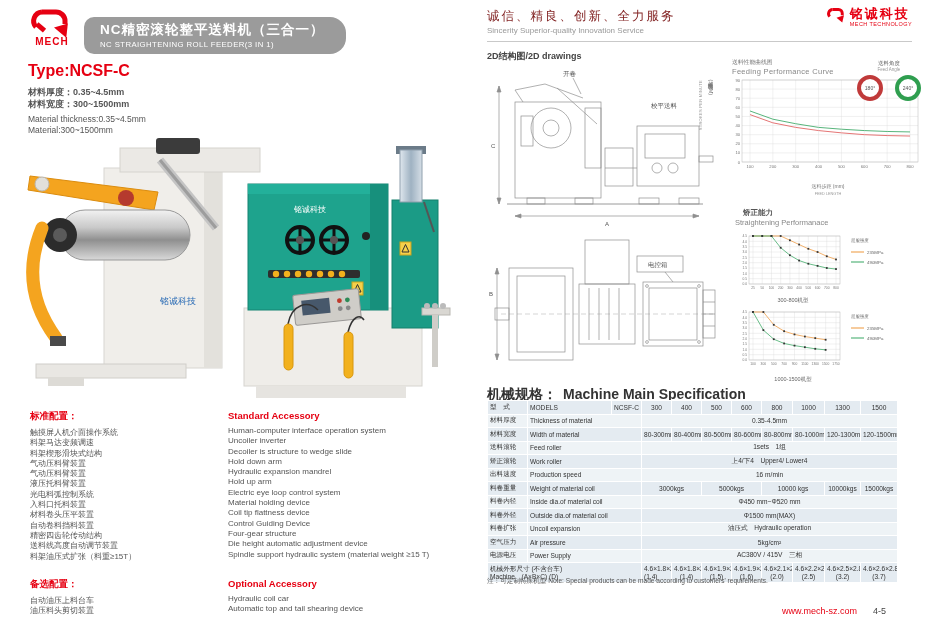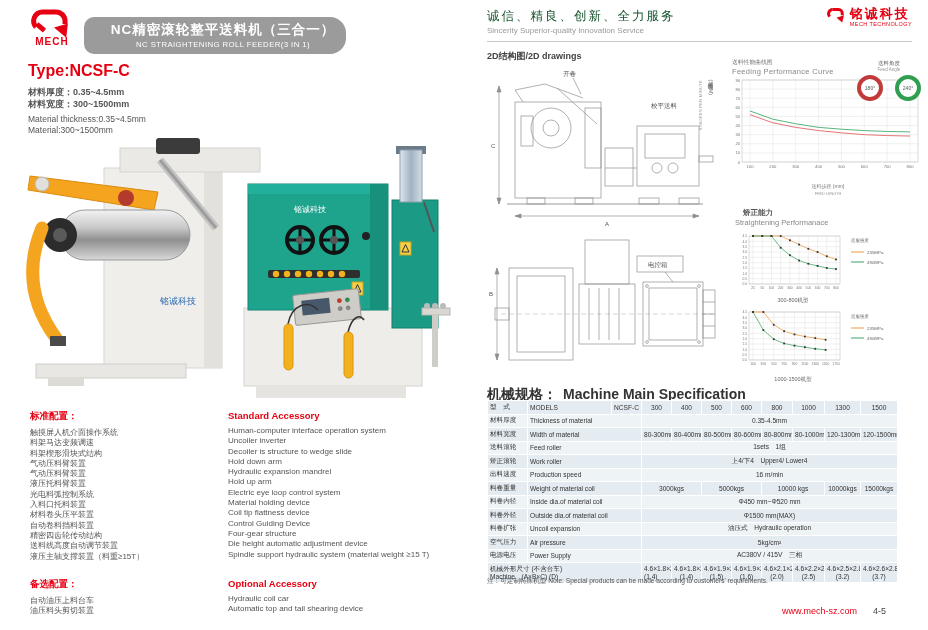--- a/index.html
+++ b/index.html
@@ -4,33 +4,33 @@
 <style>
   html,body{margin:0;padding:0;}
   body{width:928px;height:630px;position:relative;background:#ffffff;
        font-family:"Liberation Sans","DejaVu Sans",sans-serif;color:#333;overflow:hidden;}
   .abs{position:absolute;}
   
   .page-left{position:absolute;left:0;top:0;width:464px;height:630px;}
   .logo-mark svg{display:block;}
   .logo-word{color:#e60012;font-weight:bold;font-size:10px;letter-spacing:1px;text-align:center;margin-top:-2px;}
   .banner{position:absolute;left:84px;top:17px;width:262px;height:37px;background:#9b9b9b;
-          border-radius:10px 16px 16px 10px;color:#fff;padding:4px 0 0 16px;box-sizing:border-box;text-align:center;}
+          border-radius:10px 16px 16px 10px;color:#fff;padding:4px 0 0 16px;box-sizing:border-box;}
   .banner-cn{font-size:13.5px;font-weight:bold;letter-spacing:1px;}
   .banner-en{font-size:7.8px;letter-spacing:.4px;margin-top:1px;}
   .type-heading{position:absolute;left:28px;top:62px;color:#e60012;font-weight:bold;font-size:16px;}
   .spec-cn{position:absolute;left:28px;top:86px;font-size:9px;font-weight:bold;color:#555;line-height:12px;}
   .spec-en{position:absolute;left:28px;top:114px;font-size:8.5px;color:#555;line-height:11px;}
   .list-col{position:absolute;width:190px;}
   .list-h{color:#e60012;font-weight:bold;font-size:9.5px;margin-bottom:5px;}
   .li{font-size:8px;color:#555;line-height:10.3px;white-space:nowrap;}
   .opt{position:absolute;left:0;top:168px;width:240px;}
   
   .page-right{position:absolute;left:464px;top:0;width:464px;height:630px;}
-  .slogan-cn{position:absolute;left:23px;top:8px;font-size:12.5px;color:#14532d;letter-spacing:2px;text-align:right;}
+  .slogan-cn{position:absolute;left:23px;top:8px;font-size:12.5px;color:#7f1d1d;letter-spacing:2px;text-align:right;}
   .slogan-en{position:absolute;left:23px;top:26px;font-size:8px;color:#999;}
   .head-rule{position:absolute;left:23px;right:16px;top:41px;height:1px;background:#c9c9c9;}
   .brand{position:absolute;right:16px;top:7px;display:flex;align-items:center;gap:4px;}
   .brand-cn{color:#e60012;font-weight:bold;font-size:13px;letter-spacing:2px;line-height:14px;}
   .brand-en{color:#e60012;font-size:5.5px;letter-spacing:.4px;}
   .drawings-h{position:absolute;left:23px;top:50px;font-size:9px;font-weight:bold;color:#444;text-align:right;}
   .vtext{writing-mode:vertical-rl;position:absolute;}
   .vflip{transform:rotate(180deg);}
   .gaugebox{position:absolute;left:388px;top:60px;width:74px;text-align:center;}
   .gauge-title-cn{font-size:5.5px;color:#666;}
@@ -191,21 +191,21 @@
         <div class="li">料架楔形滑块式结构</div>
         <div class="li">气动压料臂装置</div>
         <div class="li">气动压料臂装置</div>
         <div class="li">液压托料臂装置</div>
         <div class="li">光电料弧控制系统</div>
         <div class="li">入料口托料装置</div>
         <div class="li">材料卷头压平装置</div>
         <div class="li">自动卷料挡料装置</div>
         <div class="li">精密四齿轮传动结构</div>
         <div class="li">送料线高度自动调节装置</div>
-        <div class="li">液压主轴支撑装置（料重≥15T）</div>
+        <div class="li">料架油压式扩张（料重≥15T）</div>
       </div>
     <div class="opt">
       <div class="list-h">备选配置：</div>
       <div>
           <div class="li">自动油压上料台车</div>
           <div class="li">油压料头剪切装置</div>
         </div>
     </div>
   </div>
   <div class="list-col" style="left:228px;top:410px;width:236px;">

